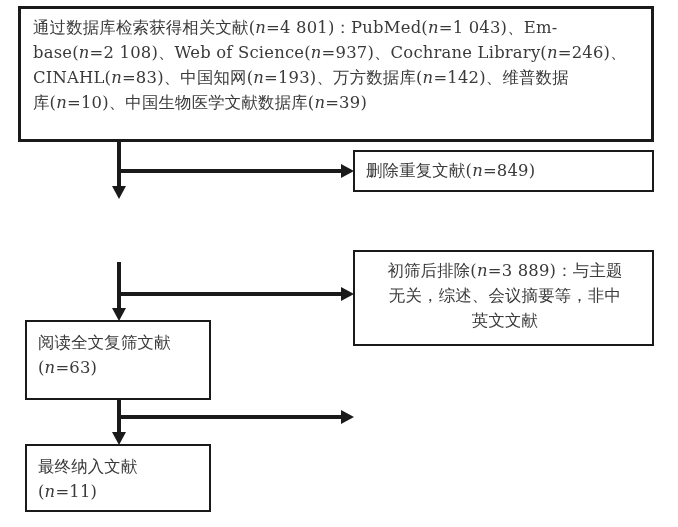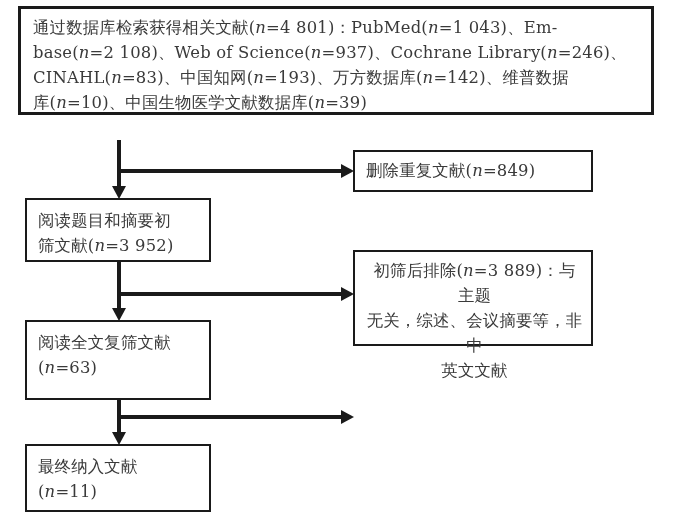--- a/index.html
+++ b/index.html
@@ -29,40 +29,40 @@
   .fc-box .fc-text {
     display: block;
     white-space: pre-line;
   }
 
   
   #box-search {
     left: 18px;
     top: 6px;
     width: 636px;
-    height: 109px;
+    height: 136px;
     padding: 7px 10px 0 12px;
     font-size: 16.4px;
     border-width: 3px;
   }
   
   .fc-stage {
     font-size: 16.4px;
     padding: 9px 10px 0 11px;
     width: 186px;
   }
   #box-screen-title  { left: 25px;  top: 198px; height: 64px; }
   #box-screen-full   { left: 25px;  top: 320px; height: 80px; }
   #box-included      { left: 25px;  top: 444px; height: 68px; }
 
   
   .fc-exclude {
     font-size: 16.4px;
     left: 353px;
-    width: 240px;
+    width: 301px;
     padding: 7px 8px 0 11px;
   }
   #box-dup       { top: 150px; height: 42px; padding-top: 7px; }
   #box-exc-first { top: 250px; height: 96px; text-align: center; }
   #box-exc-full  { top: 368px; height: 118px; }
 
   
   .fc-line {
     position: absolute;
     background: #1a1a1a;
@@ -113,23 +113,20 @@
   <div class="fc-arrow-right" style="left:341px; top:409.5px;"></div>
 
   <div class="fc-box" id="box-search">
     <span class="fc-text">通过数据库检索获得相关文献(<span class="ital">n</span>=4 801)：PubMed(<span class="ital">n</span>=1 043)、Em-<br>base(<span class="ital">n</span>=2 108)、Web of Science(<span class="ital">n</span>=937)、Cochrane Library(<span class="ital">n</span>=246)、<br>CINAHL(<span class="ital">n</span>=83)、中国知网(<span class="ital">n</span>=193)、万方数据库(<span class="ital">n</span>=142)、维普数据<br>库(<span class="ital">n</span>=10)、中国生物医学文献数据库(<span class="ital">n</span>=39)</span>
   </div>
 
   <div class="fc-box fc-exclude" id="box-dup">
     <span class="fc-text">删除重复文献(<span class="ital">n</span>=849)</span>
   </div>
 
-  <div class="fc-box fc-stage" id="box-screen-title">
-    <span class="fc-text">阅读题目和摘要初<br>筛文献(<span class="ital">n</span>=3 952)</span>
-  </div>
 
   <div class="fc-box fc-exclude" id="box-exc-first">
     <span class="fc-text">初筛后排除(<span class="ital">n</span>=3 889)：与主题<br>无关，综述、会议摘要等，非中<br>英文文献</span>
   </div>
 
   <div class="fc-box fc-stage" id="box-screen-full">
     <span class="fc-text">阅读全文复筛文献<br>(<span class="ital">n</span>=63)</span>
   </div>
 
 

